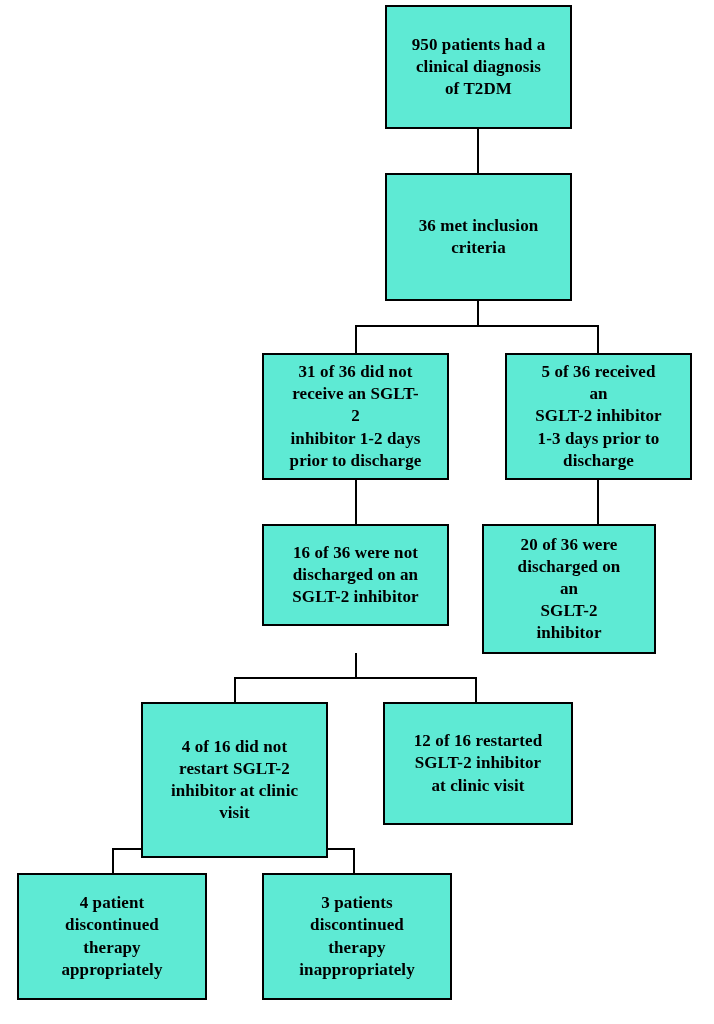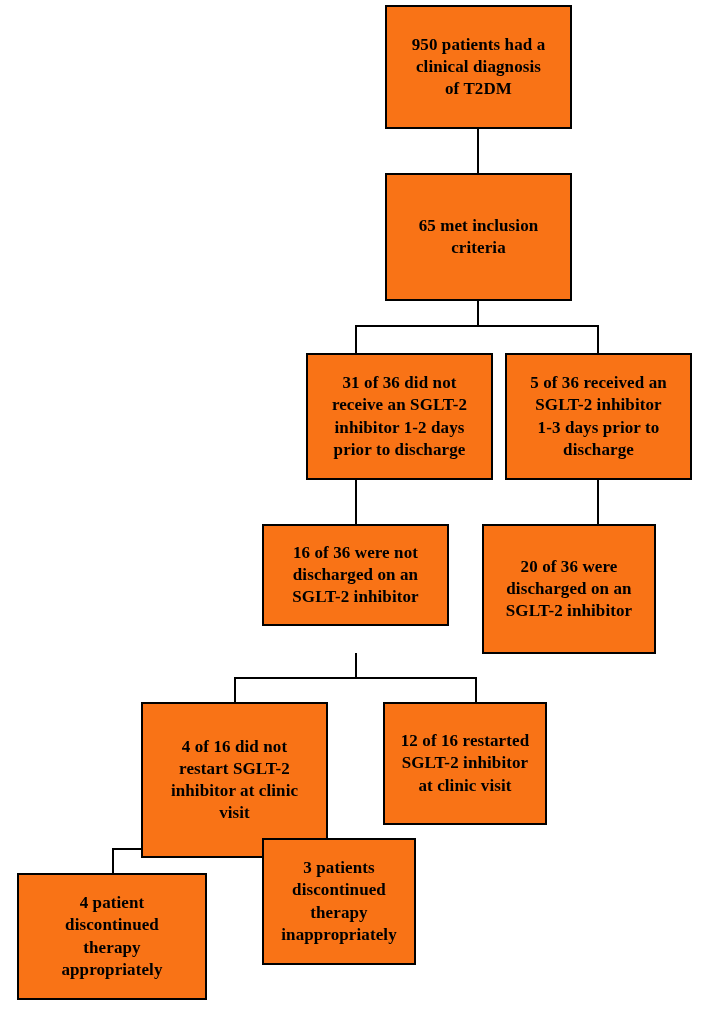--- a/index.html
+++ b/index.html
@@ -16,29 +16,29 @@
   }
   #flow {
     position: relative;
     width: 714px;
     height: 1024px;
   }
   .node {
     position: absolute;
     box-sizing: border-box;
     border: 2px solid #000000;
-    background: #f97316;
+    background: #5eead4;
     display: flex;
     align-items: center;
     justify-content: center;
     text-align: center;
     font-size: 17px;
     line-height: 1.30;
     font-weight: 700;
-    padding: 2px 2px;
+    padding: 2px 24px;
     white-space: pre-line;
     letter-spacing: 0.1px;
   }
   .conn {
     position: absolute;
     background: #000000;
   }
   .vline { width: 2px; }
   .hline { height: 2px; }
 </style>
@@ -65,24 +65,24 @@
 
   <div class="conn vline" style="left:234px; top:824px; height:25px;"></div>
   <div class="conn hline" style="left:112px; top:848px; width:243px;"></div>
   <div class="conn vline" style="left:112px; top:848px; height:26px;"></div>
   <div class="conn vline" style="left:353px; top:848px; height:26px;"></div>
 
   <div class="node" style="left:385px; top:5px; width:187px; height:124px;">950 patients had a
 clinical diagnosis
 of T2DM</div>
 
-  <div class="node" style="left:385px; top:173px; width:187px; height:128px;">65 met inclusion
+  <div class="node" style="left:385px; top:173px; width:187px; height:128px;">36 met inclusion
 criteria</div>
 
-  <div class="node" style="left:262px; top:353px; width:187px; height:127px;margin-left:44px;">31 of 36 did not
+  <div class="node" style="left:262px; top:353px; width:187px; height:127px;">31 of 36 did not
 receive an SGLT-2
 inhibitor 1-2 days
 prior to discharge</div>
 
   <div class="node" style="left:505px; top:353px; width:187px; height:127px;">5 of 36 received an
 SGLT-2 inhibitor
 1-3 days prior to
 discharge</div>
 
   <div class="node" style="left:262px; top:524px; width:187px; height:102px;">16 of 36 were not
@@ -91,27 +91,27 @@
 
   <div class="node" style="left:482px; top:524px; width:174px; height:130px;">20 of 36 were
 discharged on an
 SGLT-2 inhibitor</div>
 
   <div class="node" style="left:141px; top:702px; width:187px; height:156px;">4 of 16 did not
 restart SGLT-2
 inhibitor at clinic
 visit</div>
 
-  <div class="node" style="left:383px; top:702px; width:164px; height:123px;">12 of 16 restarted
+  <div class="node" style="left:383px; top:702px; width:190px; height:123px;">12 of 16 restarted
 SGLT-2 inhibitor
 at clinic visit</div>
 
   <div class="node" style="left:17px; top:873px; width:190px; height:127px;">4 patient
 discontinued
 therapy
 appropriately</div>
 
-  <div class="node" style="left:262px; top:838px; width:154px; height:127px;">3 patients
+  <div class="node" style="left:262px; top:873px; width:190px; height:127px;">3 patients
 discontinued
 therapy
 inappropriately</div>
 
 </div>
 
 </body></html>

